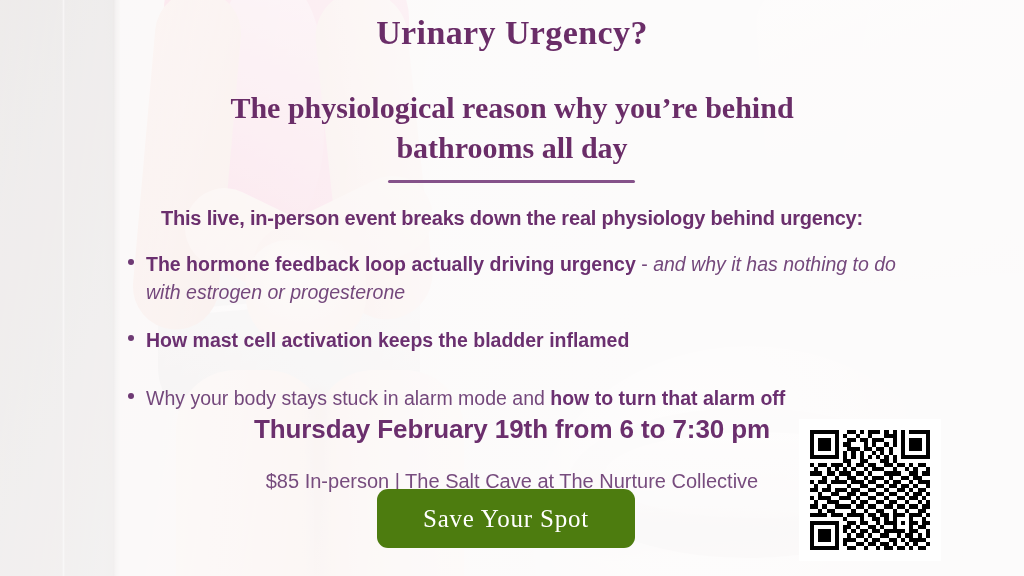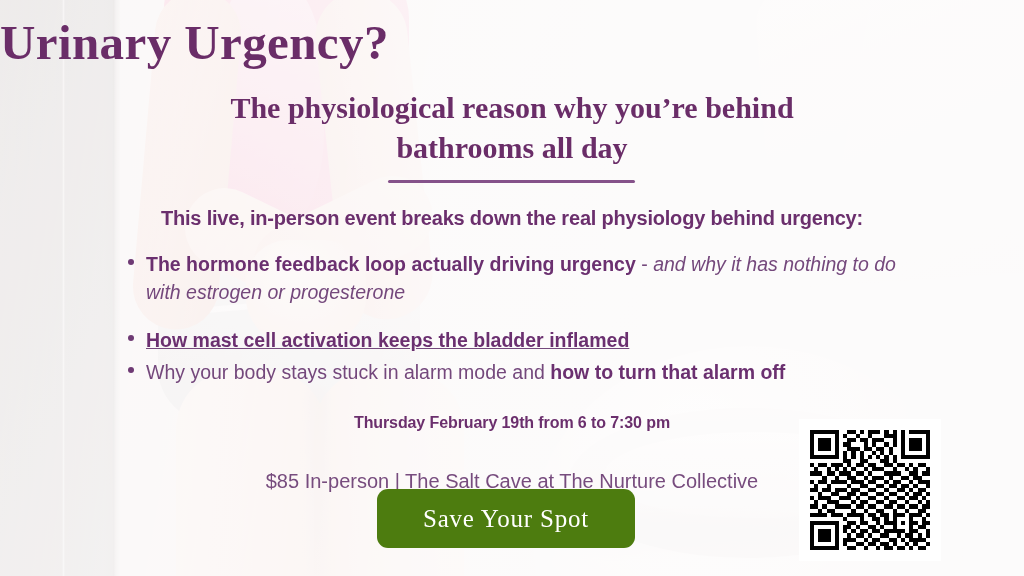--- a/index.html
+++ b/index.html
@@ -154,23 +154,24 @@
   .veil2 {
     position:absolute; inset:0;
     background:rgba(252,250,250,.32);
   }
 
   
   .content { position:absolute; inset:0; }
 
   .title {
     position:absolute; left:0; right:0; top:14px;
+    text-align:center;
     font-family:"Liberation Serif", serif;
     font-weight:700;
-    font-size:49px;
+    font-size:34px;
     letter-spacing:.4px;
     color:#6a2d68;
   }
 
   .subtitle {
     position:absolute; left:170px; width:684px; top:88px;
     text-align:center;
     font-family:"Liberation Serif", serif;
     font-weight:700;
     font-size:30px;
@@ -209,29 +210,29 @@
   }
   .bullet .dot {
     position:absolute; left:4px; top:9px;
     width:6px; height:6px; border-radius:50%;
     background:#6e3a74;
   }
   .bullet b { font-weight:700; color:#6b3070; }
   .bullet i { font-style:italic; color:#74487c; }
 
   .bullet.b1 { margin-bottom:19px; }
-  .bullet.b2 { margin-bottom:4px; padding-left:22px;text-decoration:underline; }
+  .bullet.b2 { margin-bottom:30px; padding-left:22px; }
   .bullet.b3 { margin-bottom:0; }
 
   .when {
     position:absolute; left:0; right:0; top:414px;
     text-align:center;
     font-family:"Liberation Sans", sans-serif;
     font-weight:700;
-    font-size:16px;
+    font-size:26px;
     letter-spacing:-.1px;
     color:#6b2f6d;
   }
   .where {
     position:absolute; left:0; right:0; top:446px;
     text-align:center;
     font-family:"Liberation Sans", sans-serif;
     font-weight:400;
     font-size:20px;
     color:#774c7e;

